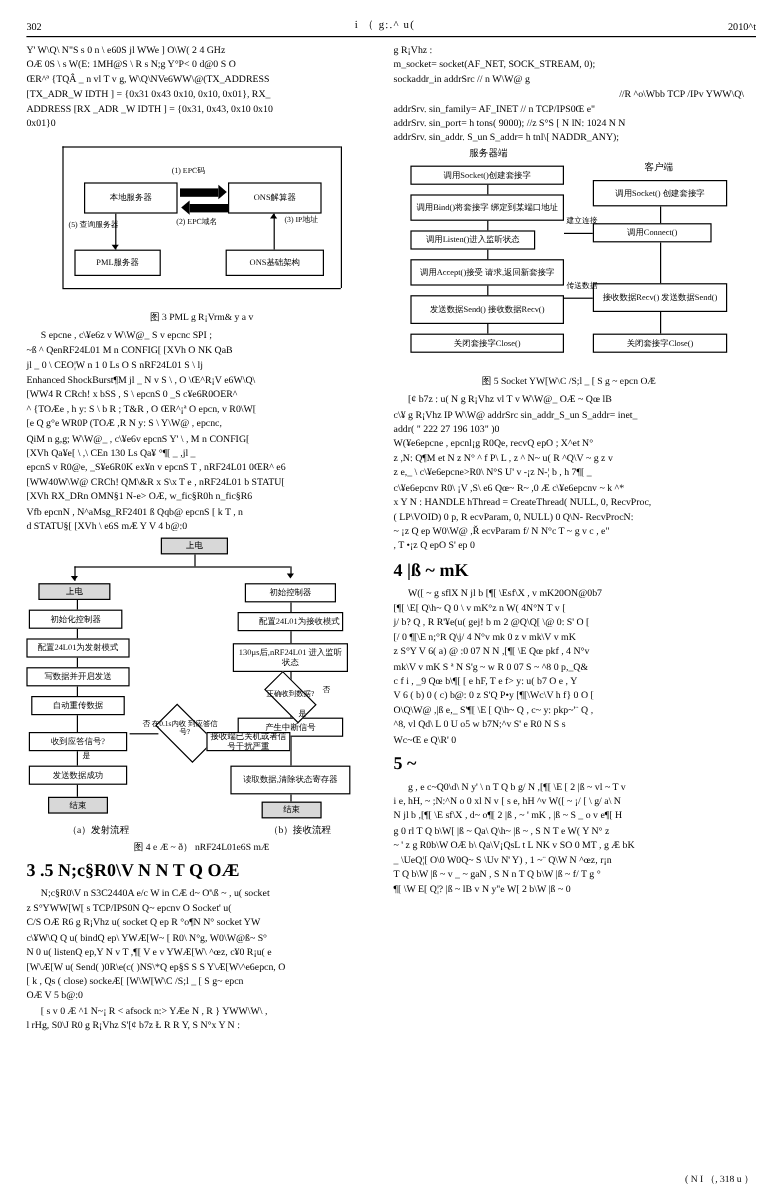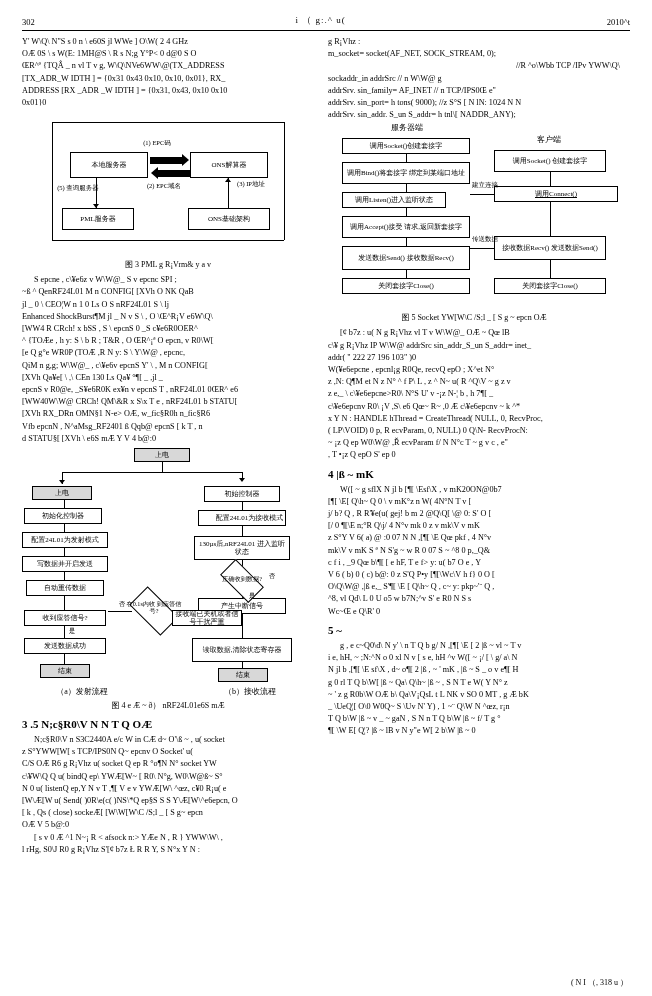--- a/index.html
+++ b/index.html
@@ -30,21 +30,21 @@
   .cols{display:flex;gap:14px;}
   .col{width:292px;}
   p.body{
     font-size:8.2px;line-height:11.2px;
     margin:0 0 1px 0;
     text-align:justify;
     word-break:break-all;
   }
   p.ind{text-indent:12px;}
   .sec{
-    font-size:11px;font-weight:bold;margin:7px 0 4px 0;
+    font-size:15px;font-weight:bold;margin:7px 0 4px 0;
   }
   .caption{
     font-size:8px;text-align:center;margin:2px 0 4px 0;
   }
 
   
   .fig{position:relative;margin:4px 0 2px 0;}
   .box{
     position:absolute;
     border:1px solid #000;
@@ -239,22 +239,22 @@
       <p class="body"></p>
       <p class="body ind">[ s v  0  Æ ^1 N~¡ R &lt;  afsock n:&gt;  YÆe  N , R }  YWW\W\ ,</p>
       <p class="body">l rHg, S0\J R0  g  R¡Vhz  S'[¢ b7z  Ł R R Y, S N°x Y N :</p>
       <p class="body"></p>
     </div>
 
     <div class="col">
 
       <p class="body">g  R¡Vhz :</p>
       <p class="body">m_socket= socket(AF_NET, SOCK_STREAM, 0);</p>
+      <p class="body">sockaddr_in  addrSrc                                           //  n  W\W@ g</p>
       <p class="body" style="text-align:right;">                                                  //R  ^o\Wbb TCP /IPv  YWW\Q\</p>
-      <p class="body">sockaddr_in  addrSrc                                           //  n  W\W@ g</p>
       <p class="body">addrSrv. sin_family= AF_INET                          // n   TCP/IPS0Œ e"</p>
       <p class="body">addrSrv. sin_port= h tons( 9000);                   //z  S°S [  N lN: 1024 N N</p>
       <p class="body">addrSrv. sin_addr. S_un  S_addr= h tnl\[ NADDR_ANY);</p>
 
       <div class="fig" style="height:186px;">
         <div class="lbl" style="left:34px;top:0px;width:90px;font-size:8px;">服务器端</div>
         <div class="lbl" style="left:176px;top:12px;width:90px;font-size:8px;">客户端</div>
 
         <div class="box" style="left:14px;top:14px;width:128px;height:16px;">调用Socket()创建套接字</div>
         <div class="box" style="left:14px;top:38px;width:128px;height:22px;">调用Bind()将套接字 绑定到某端口地址</div>
@@ -263,21 +263,21 @@
         <div class="box" style="left:14px;top:122px;width:128px;height:24px;">发送数据Send() 接收数据Recv()</div>
         <div class="box" style="left:14px;top:154px;width:128px;height:16px;">关闭套接字Close()</div>
 
         <div class="ln lnv" style="left:78px;top:30px;height:8px;"></div>
         <div class="ln lnv" style="left:78px;top:60px;height:8px;"></div>
         <div class="ln lnv" style="left:78px;top:84px;height:8px;"></div>
         <div class="ln lnv" style="left:78px;top:114px;height:8px;"></div>
         <div class="ln lnv" style="left:78px;top:146px;height:8px;"></div>
 
         <div class="box" style="left:166px;top:26px;width:112px;height:22px;">调用Socket() 创建套接字</div>
-        <div class="box" style="left:166px;top:62px;width:124px;height:16px;text-decoration:underline;">调用Connect()</div>
+        <div class="box" style="left:166px;top:62px;width:99px;height:16px;">调用Connect()</div>
         <div class="box" style="left:166px;top:112px;width:112px;height:24px;">接收数据Recv() 发送数据Send()</div>
         <div class="box" style="left:166px;top:154px;width:112px;height:16px;">关闭套接字Close()</div>
 
         <div class="ln lnv" style="left:222px;top:48px;height:14px;"></div>
         <div class="ln lnv" style="left:222px;top:78px;height:34px;"></div>
         <div class="ln lnv" style="left:222px;top:136px;height:18px;"></div>
 
         <div class="ln lnh" style="left:142px;top:70px;width:24px;"></div>
         <div class="ln lnh" style="left:142px;top:124px;width:24px;"></div>
         <div class="lbl" style="left:140px;top:57px;width:34px;">建立连接</div>

